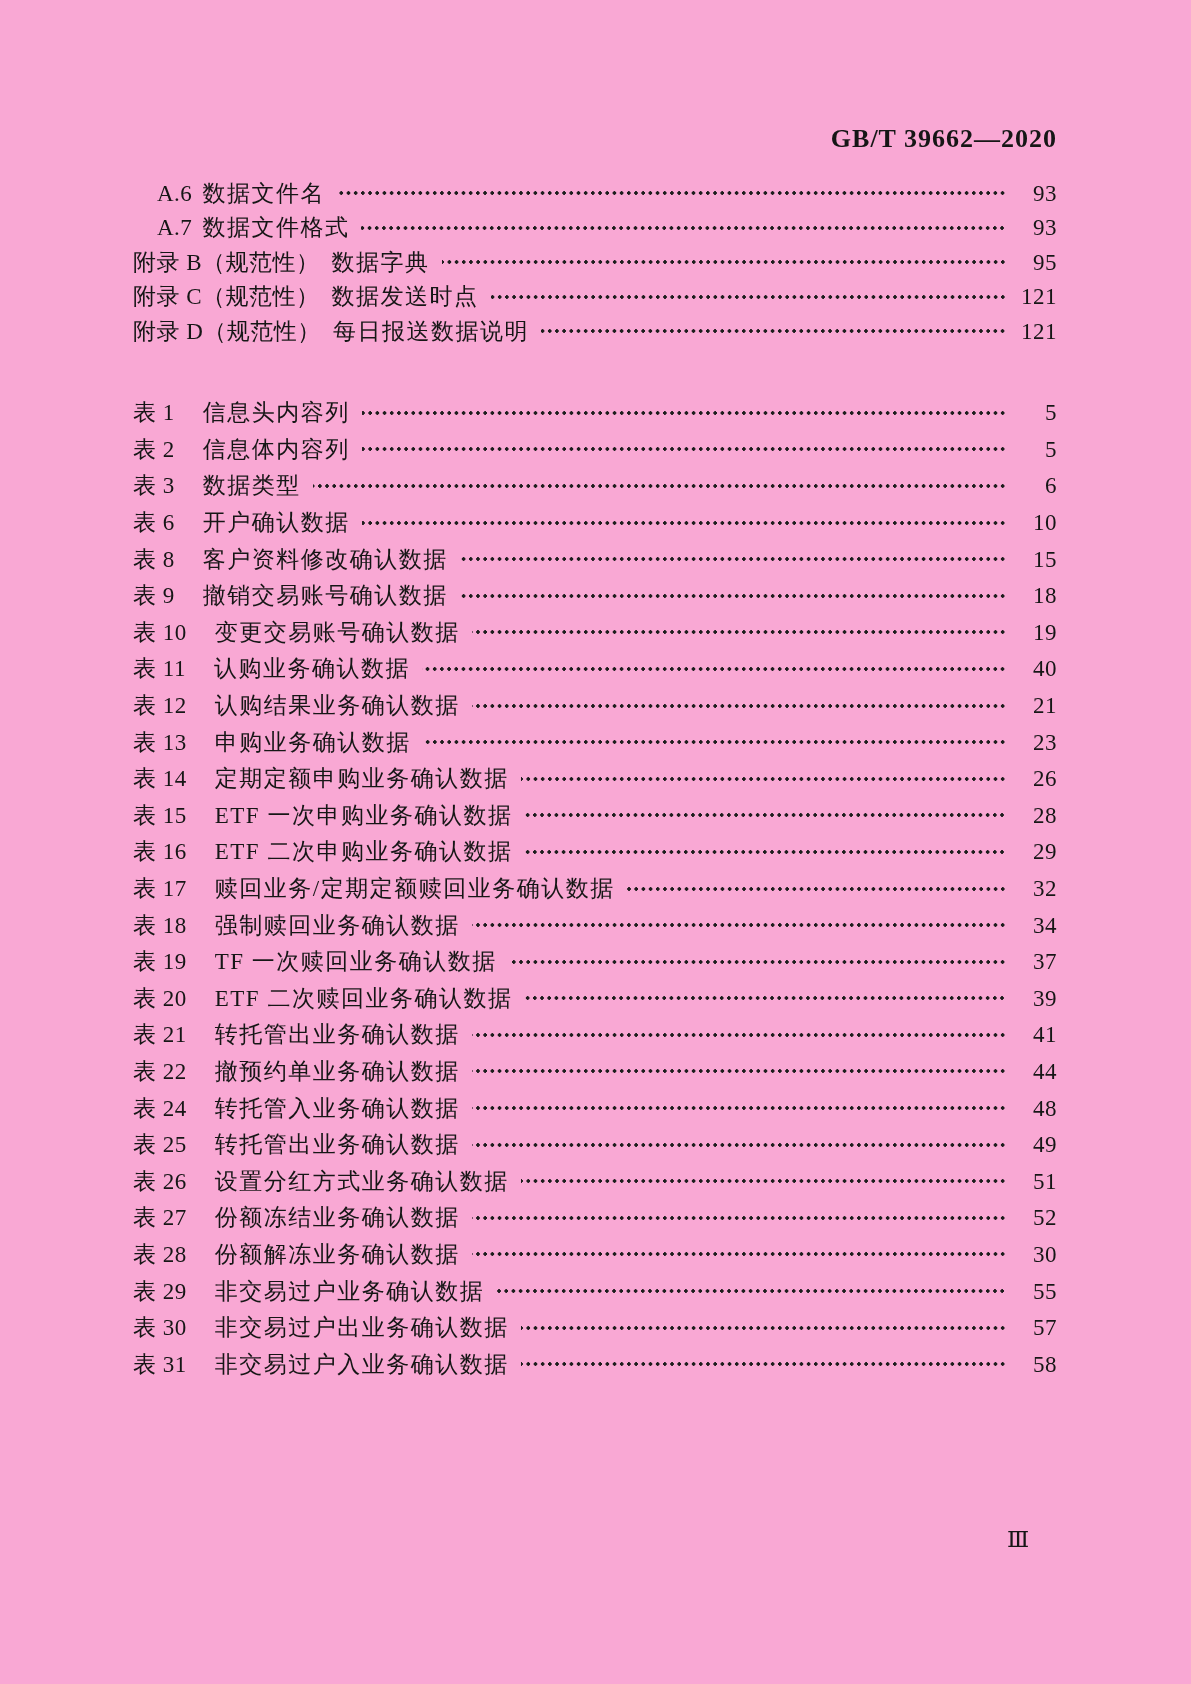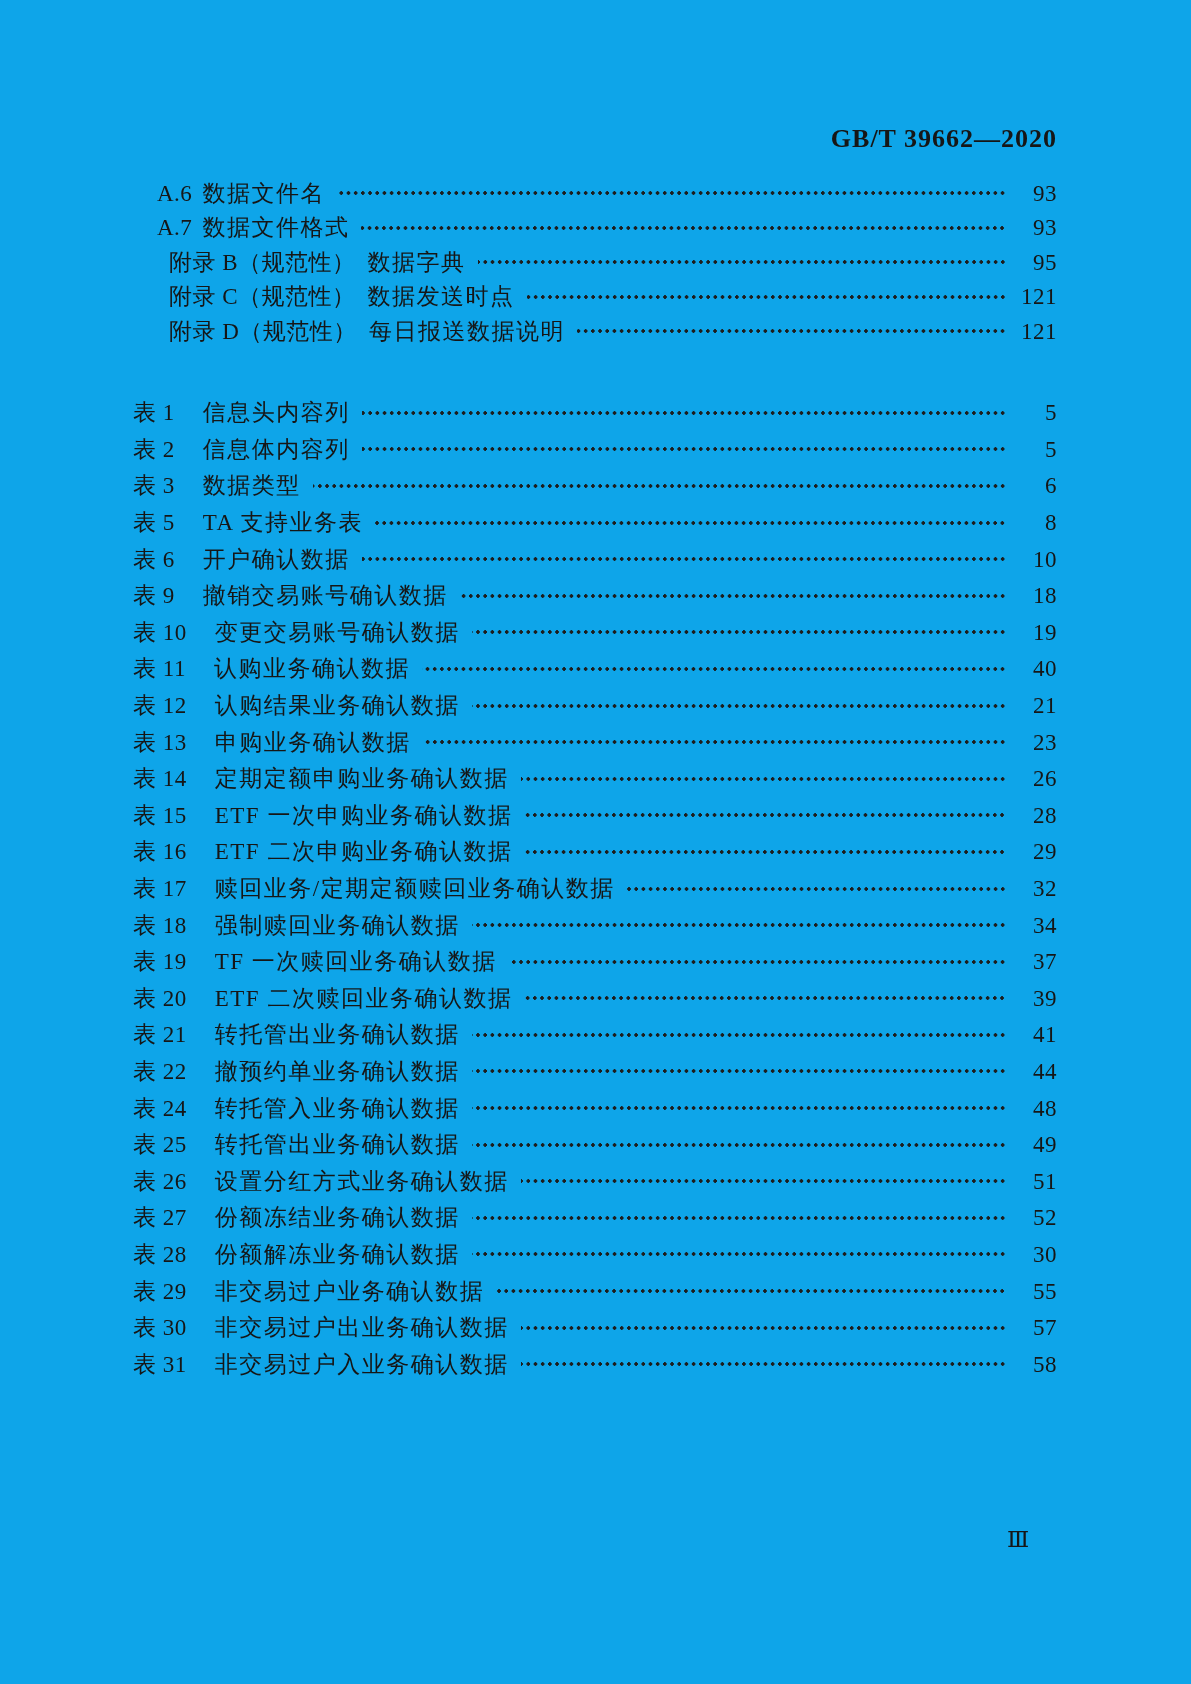--- a/index.html
+++ b/index.html
@@ -2,21 +2,21 @@
 <html><head>
 <meta charset="utf-8">
 <style>
   * { box-sizing: border-box; }
   html, body { margin: 0; padding: 0; background: #e8e8e8; }
   .page {
     position: relative;
     width: 1191px;
     height: 1684px;
     margin: 0 auto;
-    background: #0ea5e9;
+    background: #f9a8d4;
     font-family: "Liberation Serif", "DejaVu Serif", serif;
     color: #161616;
     overflow: hidden;
   }
   .doc-header {
     position: absolute;
     top: 124px;
     left: 0;
     right: 134px;
     text-align: right;
@@ -36,21 +36,21 @@
     align-items: center;
     font-size: 23px;
     line-height: 1;
   }
   .sec-appendix .toc-row { height: 34.5px; }
   .sec-tables  .toc-row { height: 36.6px; }
   .section-gap { height: 46px; }
   .row-sub { padding-left: 24px; }
   .prefix { white-space: pre; letter-spacing: 0.5px; flex: 0 0 auto; }
   .row-sub   .prefix { margin-right: 10px; }
-  .row-annex .prefix { margin-right: 12px; margin-left: 36px; }
+  .row-annex .prefix { margin-right: 12px; }
   .row-table .prefix { margin-right: 28px; }
   .title { white-space: pre; letter-spacing: 1.5px; flex: 0 0 auto; }
   .leader {
     flex: 1 1 auto;
     align-self: center;
     height: 12px;
     margin-left: 12px;
     margin-right: 9px;
     background-image: radial-gradient(circle, #1d1d1d 1.55px, rgba(0,0,0,0) 1.95px);
     background-size: 7.2px 12px;
@@ -127,32 +127,32 @@
           <span class="leader"></span>
           <span class="pagenum">5</span>
         </div>
         <div class="toc-row row-table">
           <span class="prefix">表 3</span>
           <span class="title">数据类型</span>
           <span class="leader"></span>
           <span class="pagenum">6</span>
         </div>
         <div class="toc-row row-table">
-          <span class="prefix">表 5</span>
-          <span class="title">TA 支持业务表</span>
-          <span class="leader"></span>
-          <span class="pagenum">8</span>
-        </div>
-        <div class="toc-row row-table">
           <span class="prefix">表 6</span>
           <span class="title">开户确认数据</span>
           <span class="leader"></span>
           <span class="pagenum">10</span>
         </div>
         <div class="toc-row row-table">
+          <span class="prefix">表 8</span>
+          <span class="title">客户资料修改确认数据</span>
+          <span class="leader"></span>
+          <span class="pagenum">15</span>
+        </div>
+        <div class="toc-row row-table">
           <span class="prefix">表 9</span>
           <span class="title">撤销交易账号确认数据</span>
           <span class="leader"></span>
           <span class="pagenum">18</span>
         </div>
         <div class="toc-row row-table">
           <span class="prefix">表 10</span>
           <span class="title">变更交易账号确认数据</span>
           <span class="leader"></span>
           <span class="pagenum">19</span>

